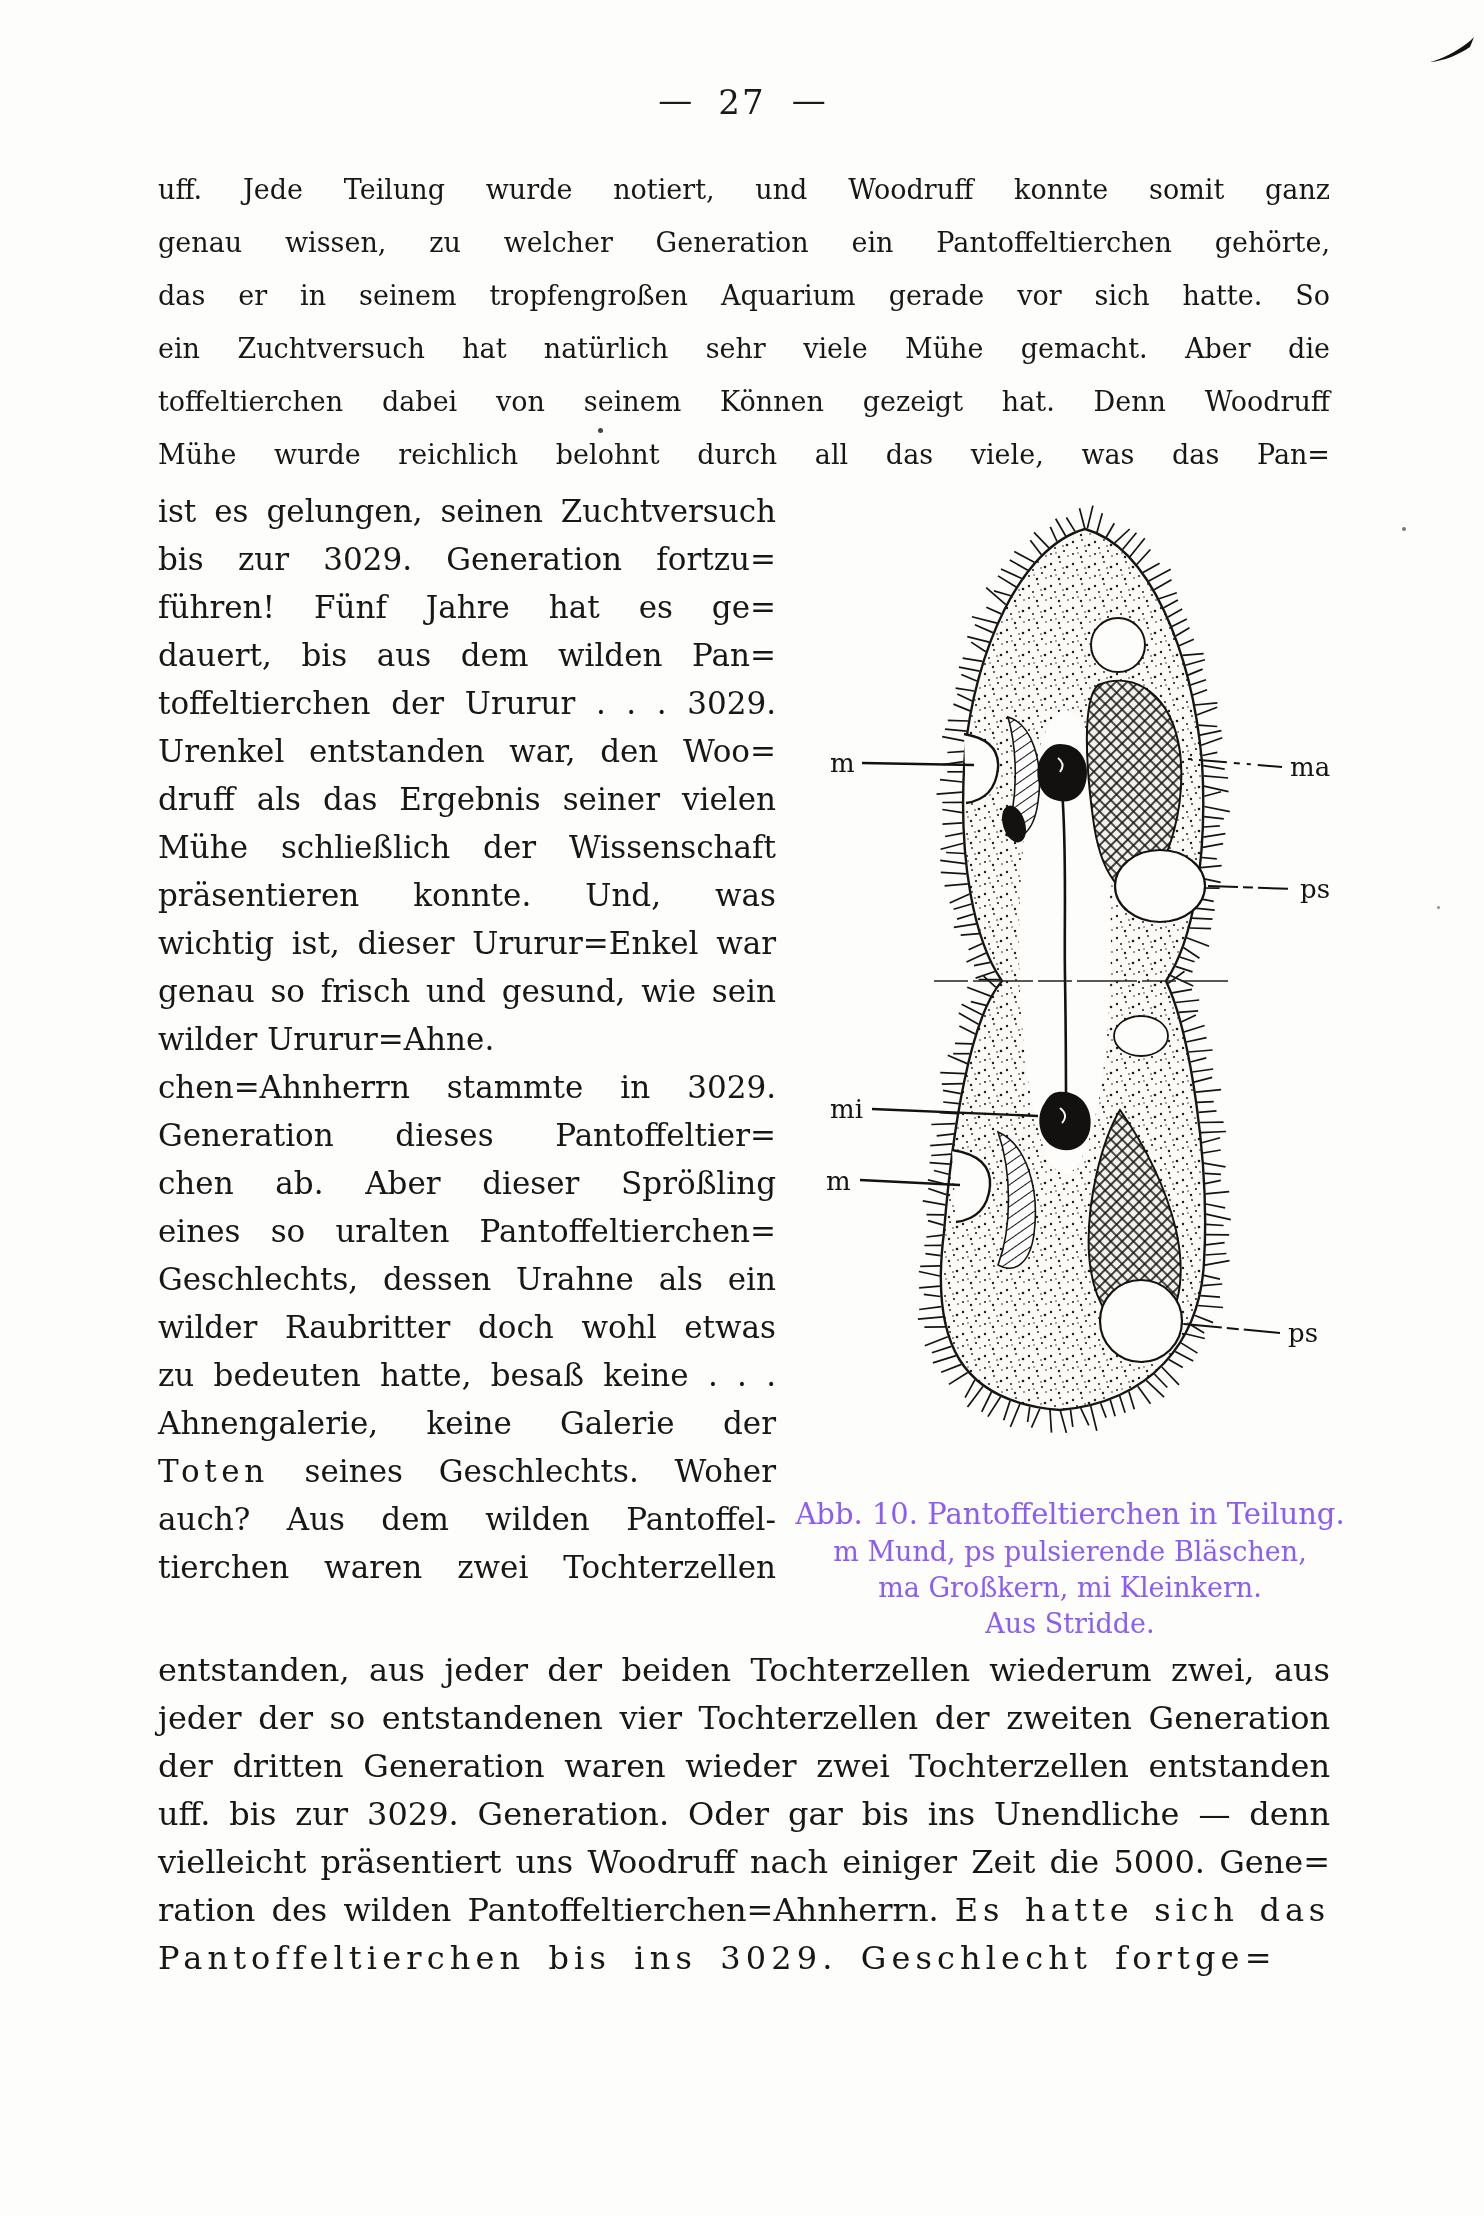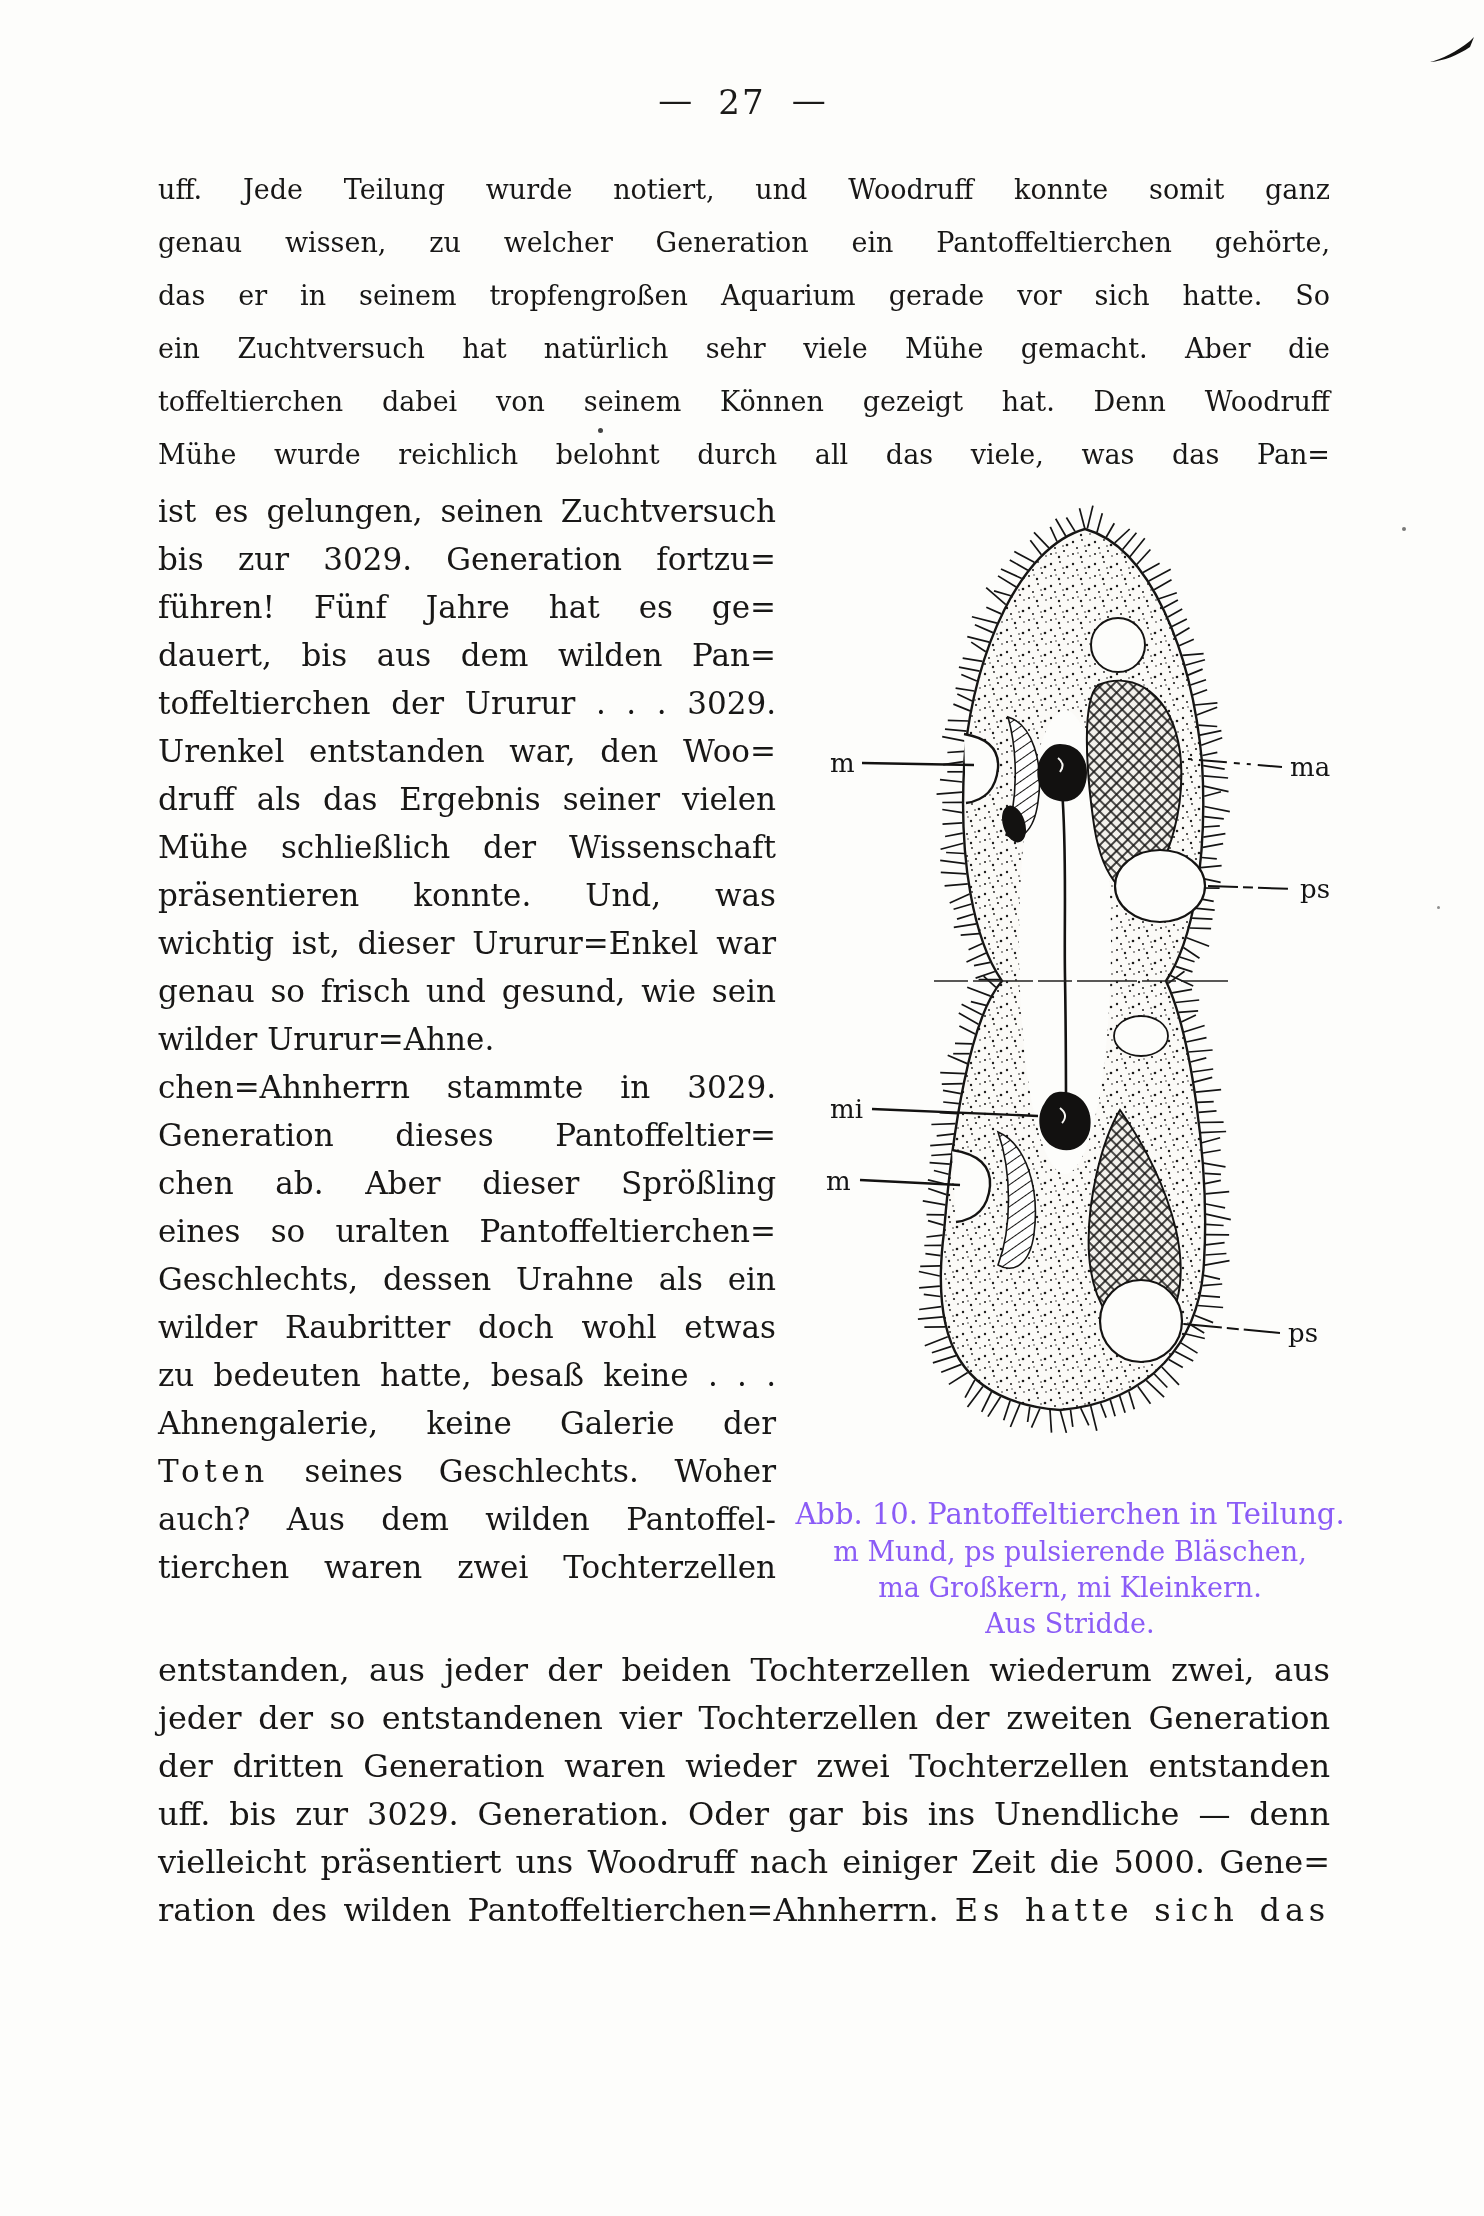--- a/index.html
+++ b/index.html
@@ -378,20 +378,21 @@
     <div class="capx">Aus Stridde.</div>
   </div>
 
   <div class="para" style="left:158px;top:1646px;width:1172px;">
     <div class="line">entstanden, aus jeder der beiden Tochterzellen wiederum zwei, aus</div>
     <div class="line">jeder der so entstandenen vier Tochterzellen der zweiten Generation</div>
     <div class="line">der dritten Generation waren wieder zwei Tochterzellen entstanden</div>
     <div class="line">uff. bis zur 3029. Generation. Oder gar bis ins Unendliche — denn</div>
     <div class="line">vielleicht präsentiert uns Woodruff nach einiger Zeit die 5000. Gene=</div>
     <div class="line"><span>ration des wilden Pantoffeltierchen=Ahnherrn.</span> <span class="spaced">Es hatte sich das</span></div>
+    <div class="line wide-line">Pantoffeltierchen bis ins 3029. Geschlecht fortge=</div>
   </div>
 
   <svg class="ink" style="left:1426px;top:28px;" width="58" height="44" viewBox="0 0 58 44">
     <path d="M 4,34 C 16,31 30,24 44,13 L 48,9 L 44,19 C 32,27 18,33 4,34 Z" fill="#131211"></path>
   </svg>
 
   <div class="speck" style="left:598px;top:428px;width:5px;height:5px;opacity:.85;"></div>
   <div class="speck" style="left:1402px;top:527px;width:4px;height:4px;opacity:.6;"></div>
   <div class="speck" style="left:1437px;top:906px;width:3px;height:3px;opacity:.5;"></div>
 

